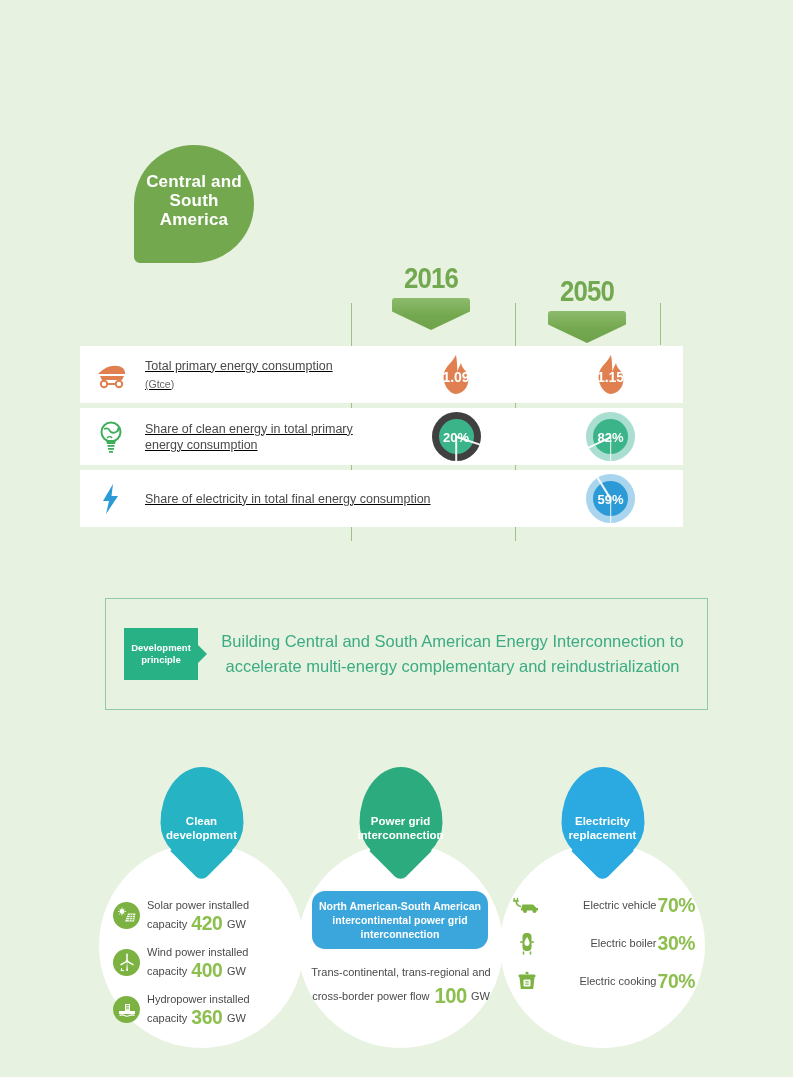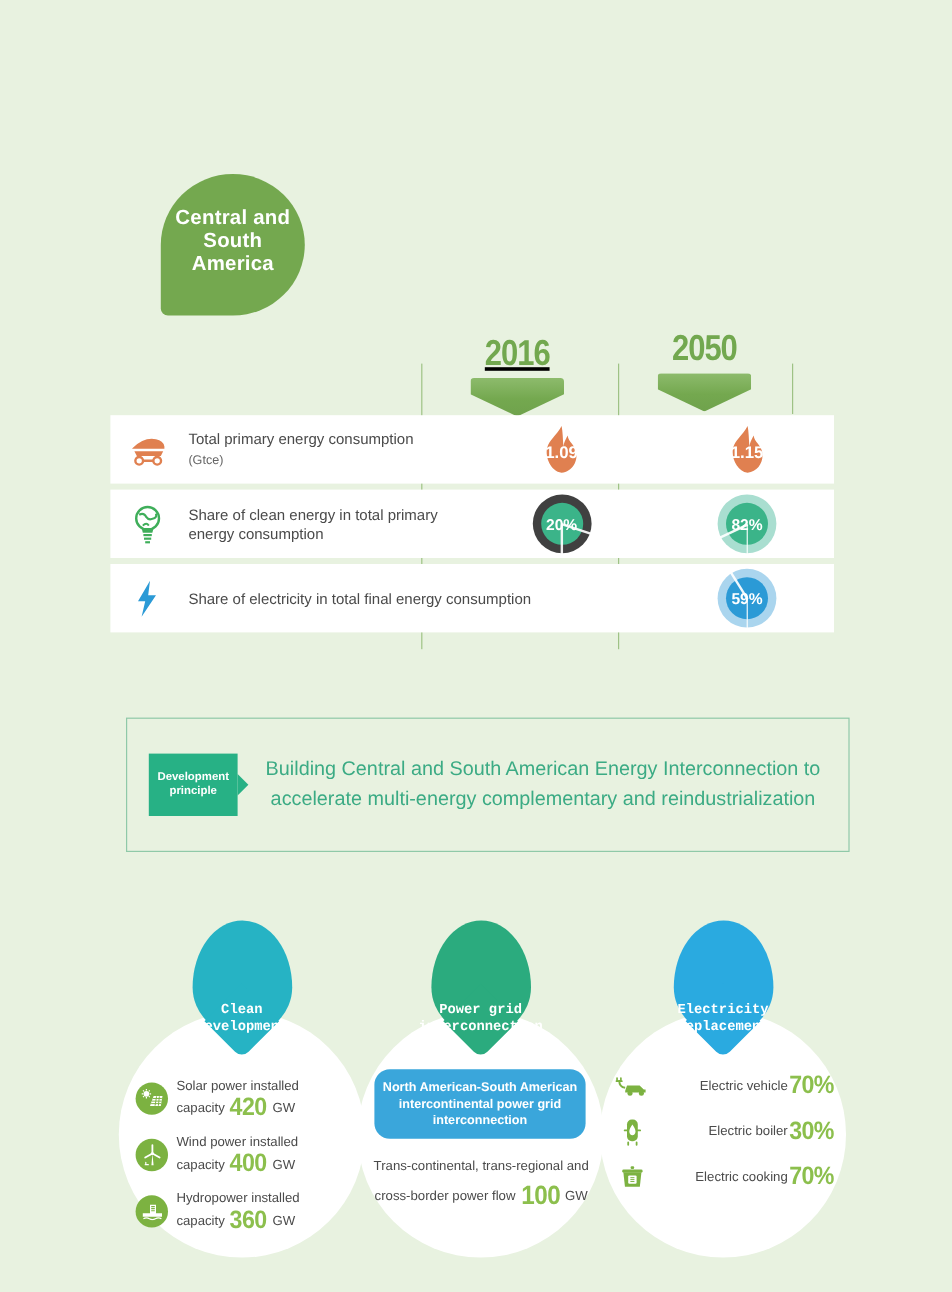--- a/index.html
+++ b/index.html
@@ -32,28 +32,28 @@
     font-size:30px;font-weight:bold;color:#72a84f;letter-spacing:-1px;
     font-family:"Liberation Sans", sans-serif;
     transform:scaleX(.86);
   }
   .year-arrow{
     width:78px;height:32px;margin:3px auto 0;
     background:linear-gradient(180deg,#8dbb6c 0%,#74a84f 55%,#6fa24c 100%);
     clip-path:polygon(0% 0%, 100% 0%, 100% 42%, 50% 100%, 0% 42%);
     border-radius:3px 3px 0 0;
   }
-  #year-2016{left:371px;top:230px;text-decoration:underline;}
+  #year-2016{left:371px;top:213px;}
   #year-2050{left:527px;top:226px;}
 
   
   .vline{position:absolute;width:1px;background:#9ec285;}
 
   
-  .table{position:absolute;left:92px;top:298px;width:603px;}
+  .table{position:absolute;left:80px;top:298px;width:603px;text-decoration:underline;}
   .trow{
     position:relative;height:57px;background:#ffffff;margin-bottom:5px;
     display:flex;align-items:center;
   }
   .trow .cell-icon{width:62px;display:flex;align-items:center;justify-content:center;}
   .trow .cell-label{
     flex:1;font-size:12.5px;color:#4a4a4a;line-height:16px;padding-left:3px;
   }
   .cell-label .unit{font-size:10.5px;color:#666;display:block;margin-top:2px;}
   .trow .cell-val{width:164px;display:flex;align-items:center;justify-content:center;}
@@ -101,21 +101,21 @@
 
   
   .circle-block{position:absolute;width:205px;height:205px;}
   .big-circle{
     position:absolute;left:0;top:0;width:205px;height:205px;border-radius:50%;
     background:#ffffff;
   }
   .pin{
     position:absolute;left:50%;transform:translateX(-50%);top:-76px;
     width:83px;height:96px;border-radius:50% 50% 50% 50%/58% 58% 42% 42%;
-    display:flex;align-items:flex-end;justify-content:center;font-family:Liberation Mono, monospace;
+    display:flex;align-items:center;justify-content:center;
   }
   .pin:after{
     content:"";position:absolute;left:50%;transform:translateX(-50%) rotate(45deg);
     bottom:-10px;width:44px;height:44px;border-radius:0 0 8px 0;background:inherit;z-index:-1;
   }
   .pin .pin-label{
     color:#ffffff;font-weight:bold;font-size:11.5px;line-height:14px;text-align:center;
     margin-top:26px;padding:0 4px;
   }
 

